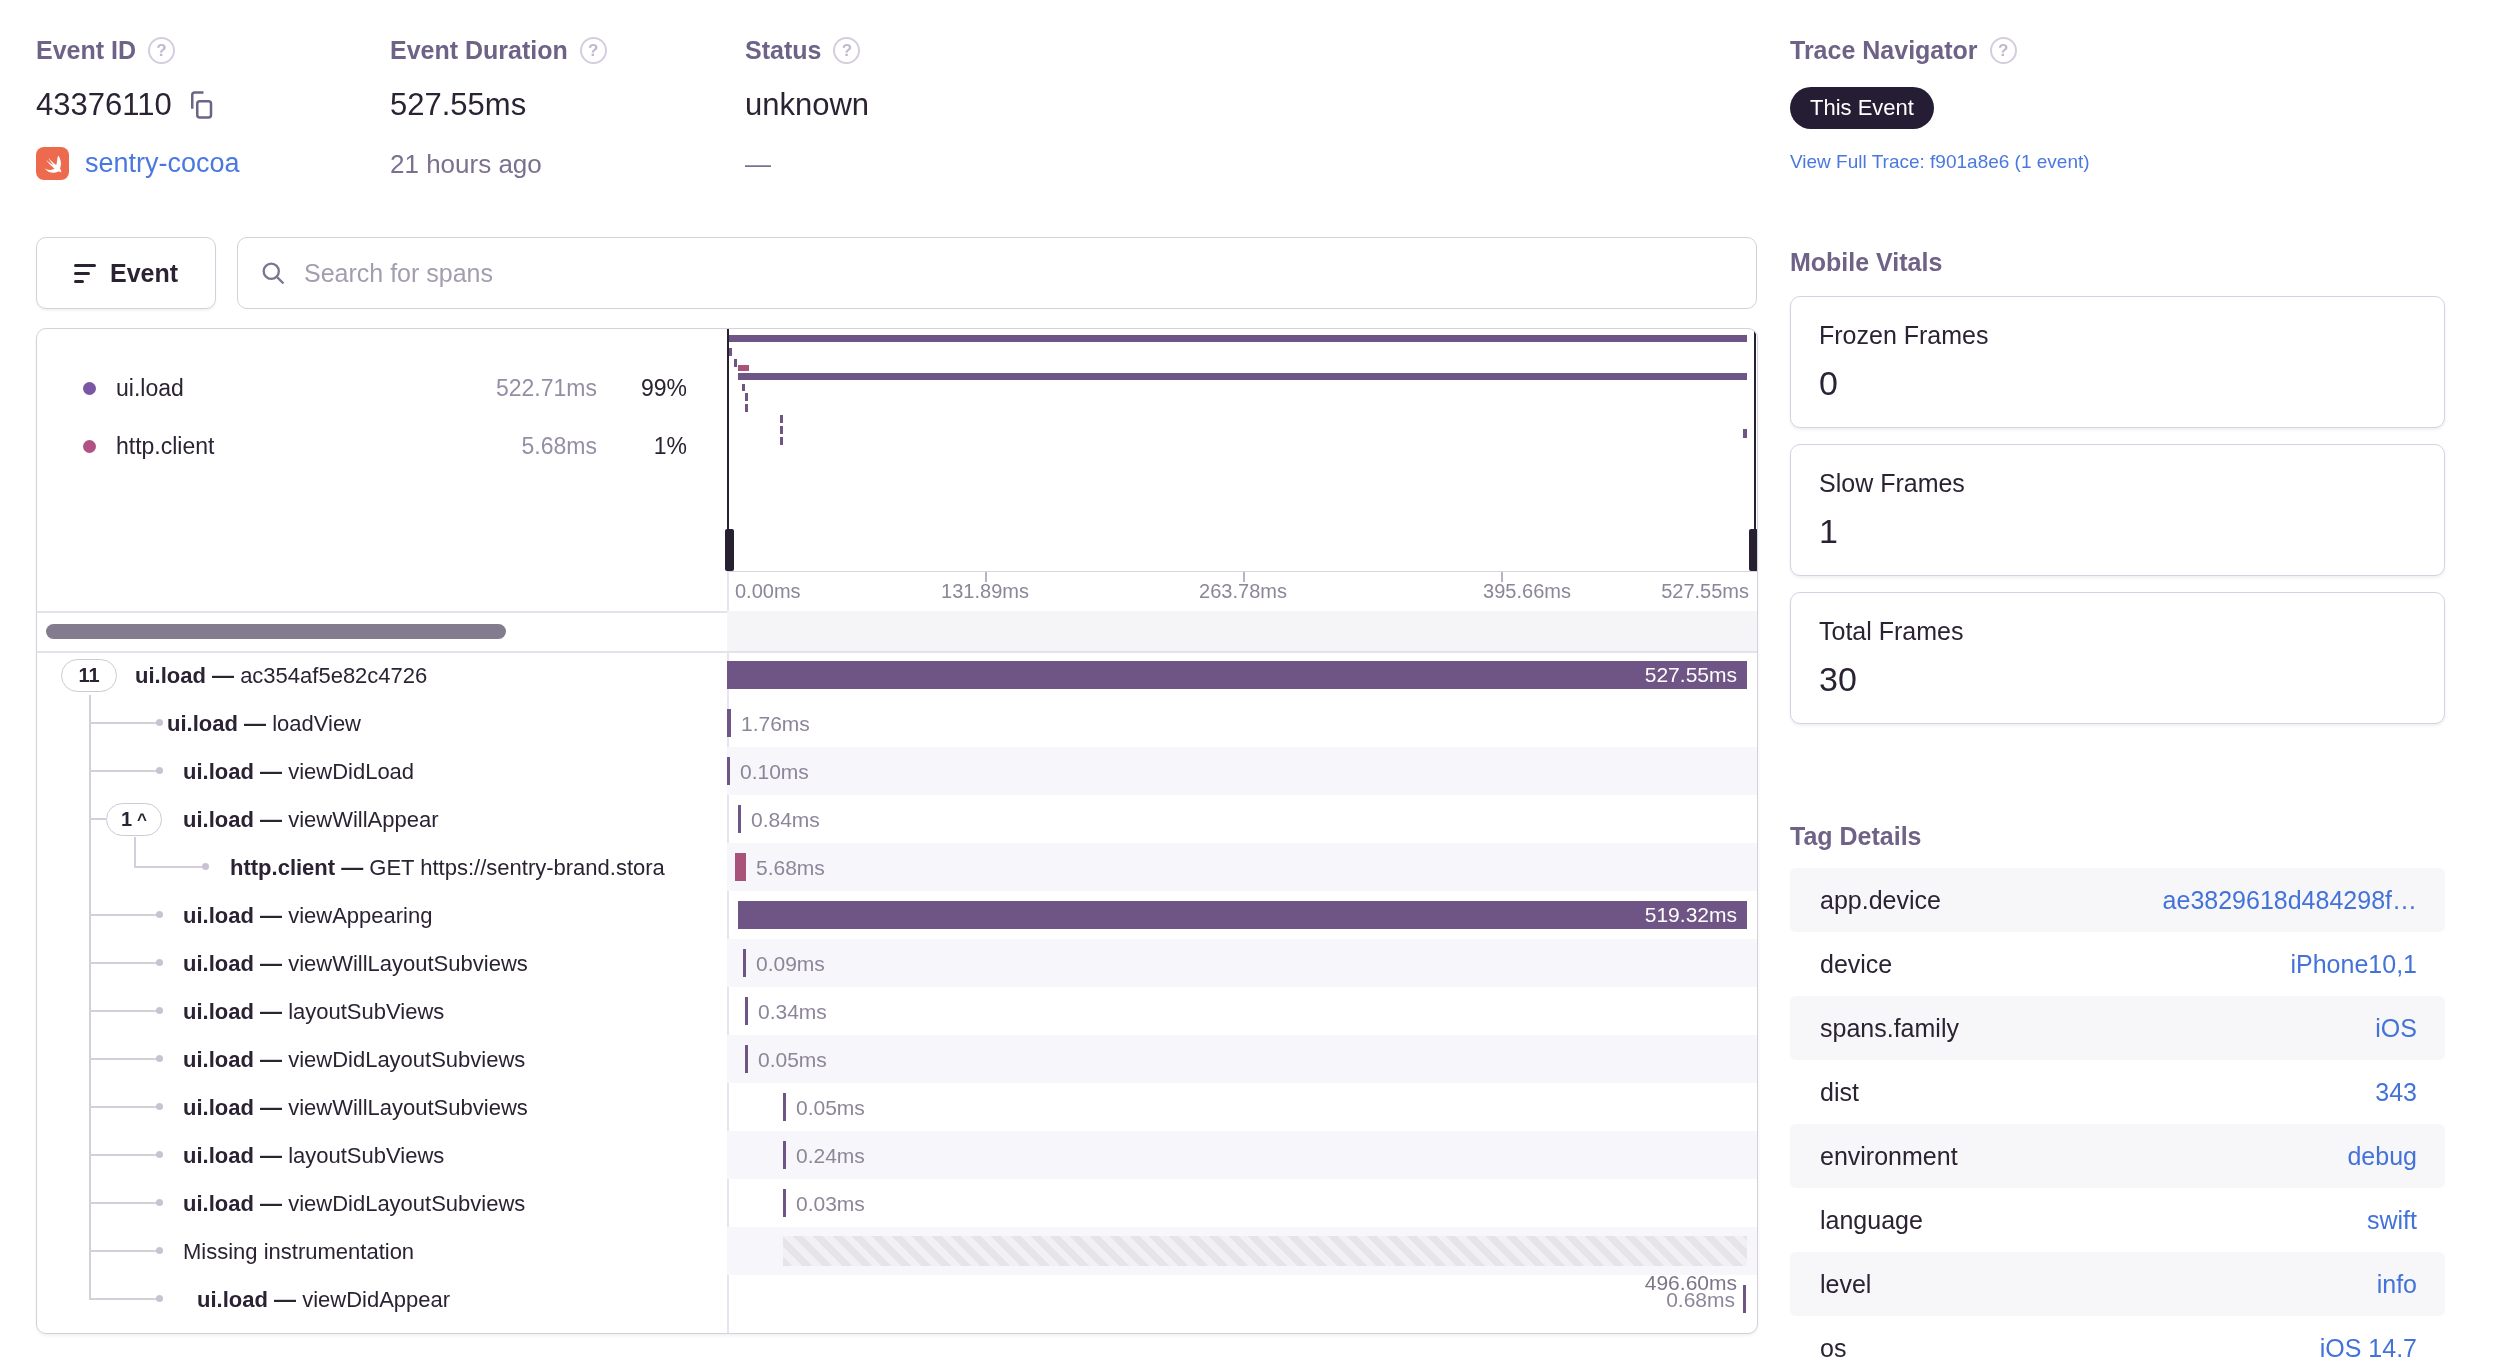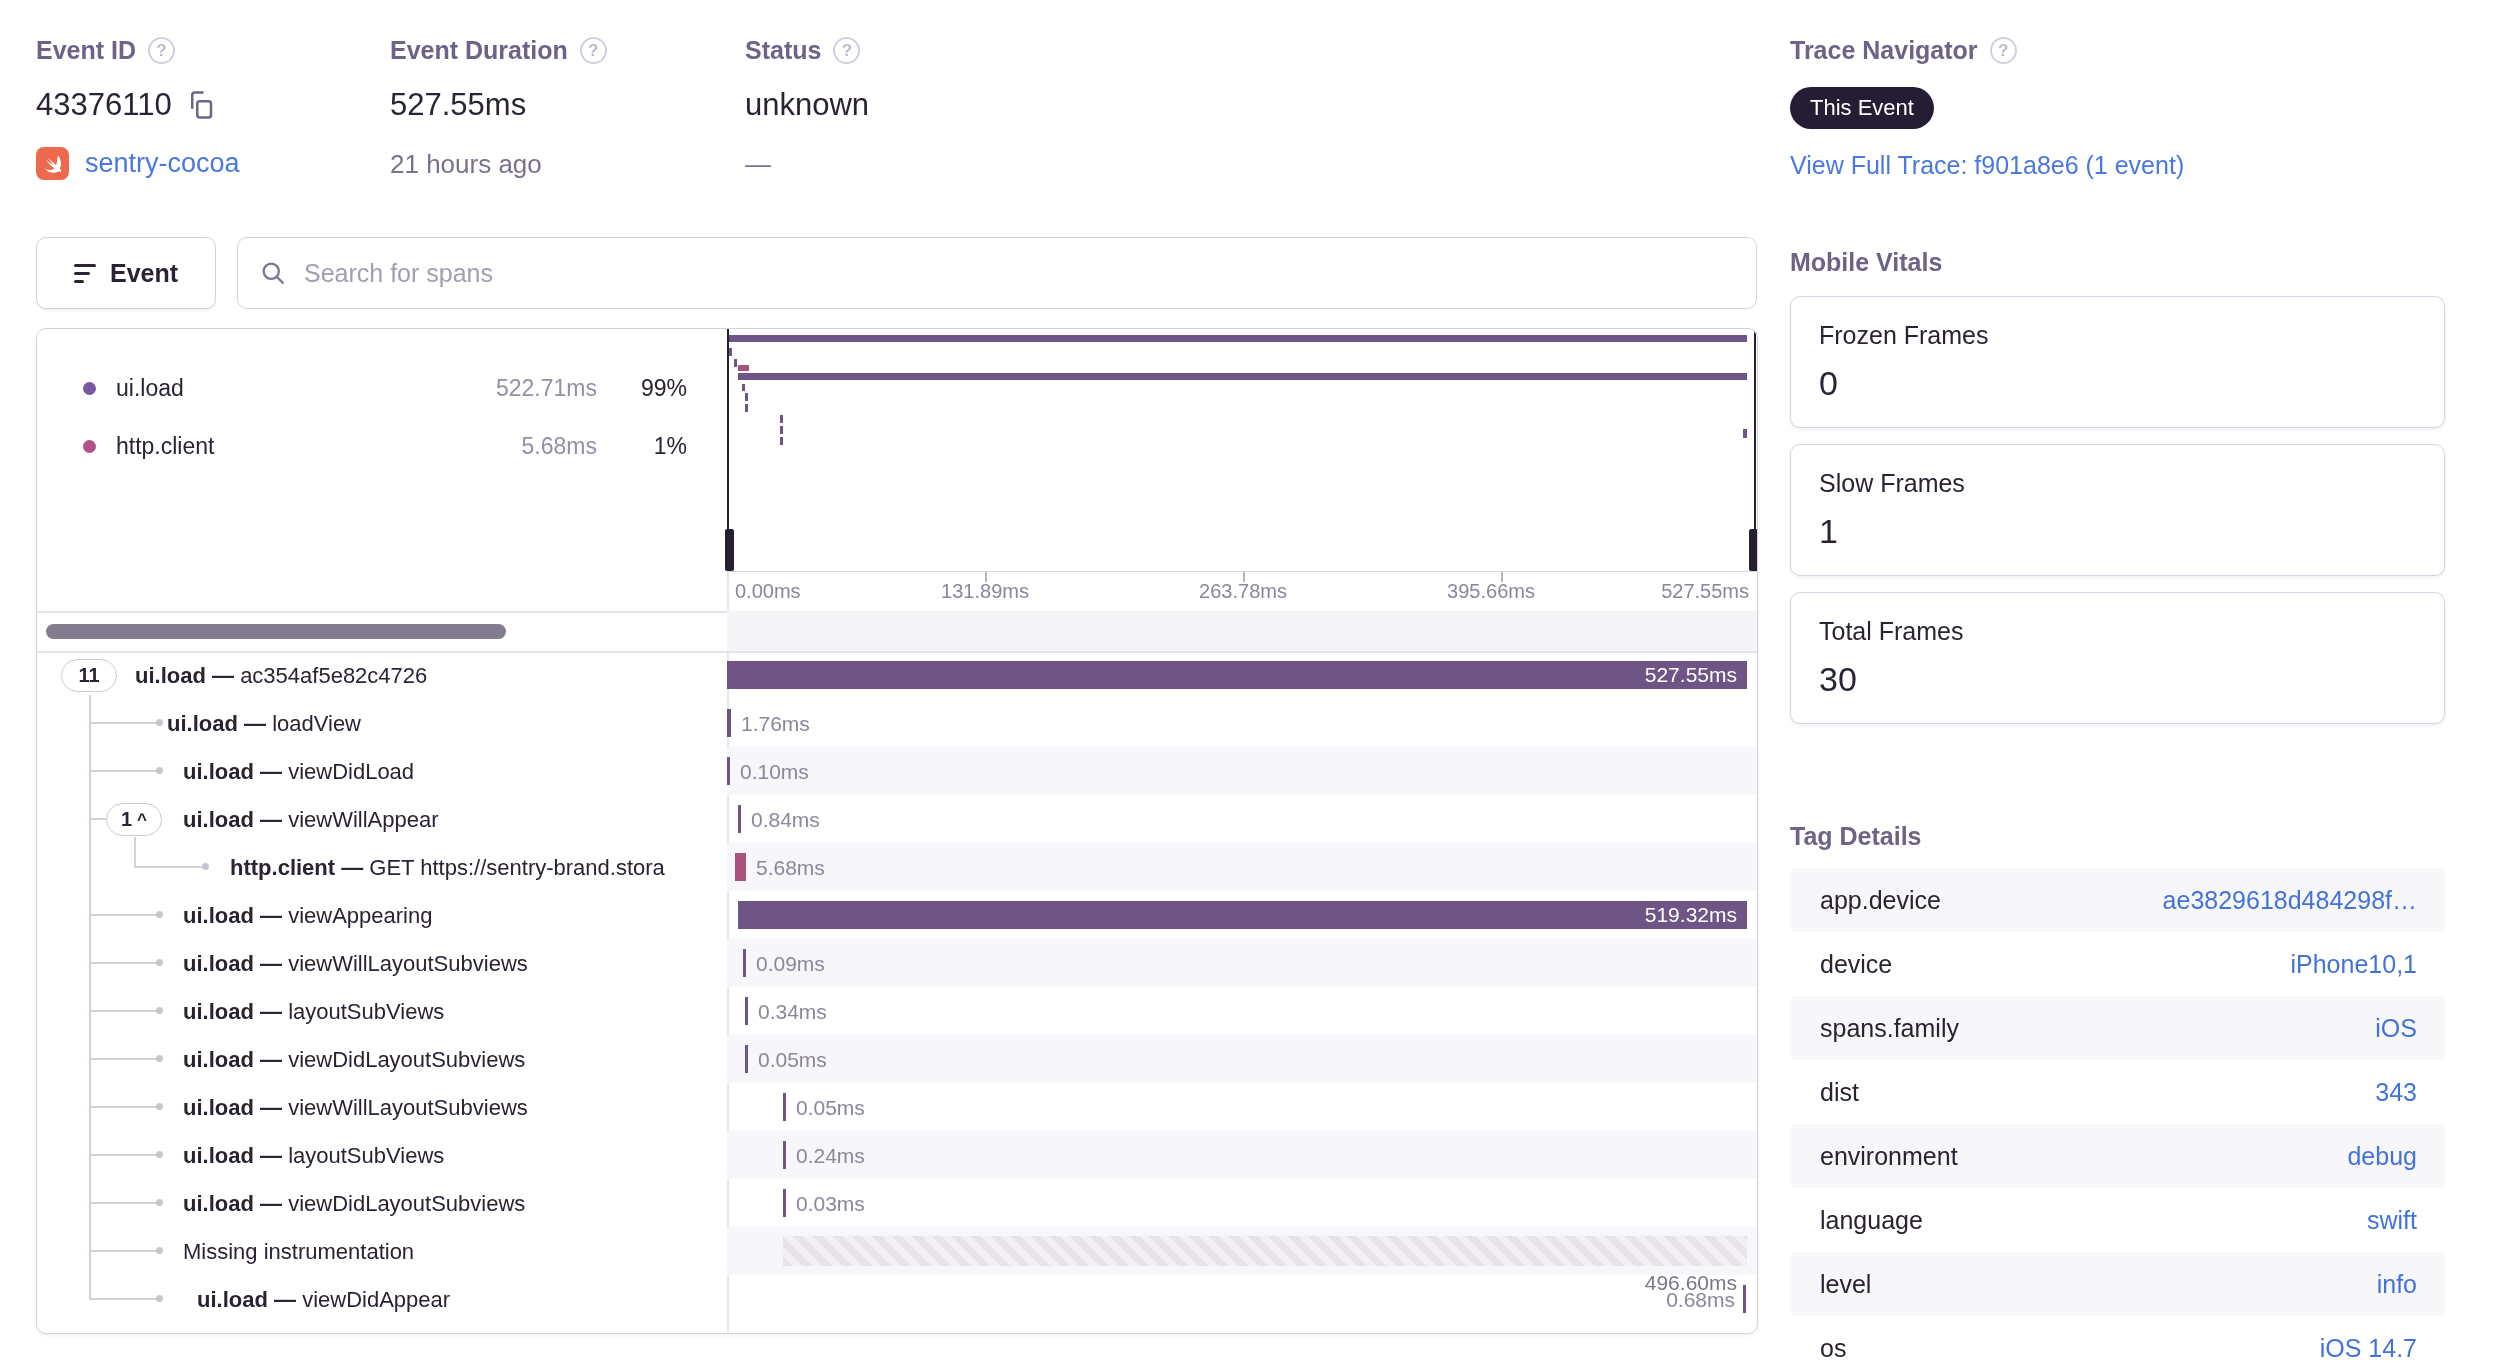--- a/index.html
+++ b/index.html
@@ -11,21 +11,21 @@
   .hlabel { font-size:25px; font-weight:700; color:#6e6287; display:flex; align-items:center; gap:12px; }
   .qicon { width:27px; height:27px; border:2px solid #d4cdde; border-radius:50%;
            color:#c0b8cd; font-size:17px; font-weight:700; display:flex; align-items:center; justify-content:center; }
   .hvalue { font-size:31px; color:#2b2233; display:flex; align-items:center; gap:14px; }
   .hsub   { font-size:26px; color:#7b7090; }
   .proj-link { font-size:27px; color:#4a78e0; display:flex; align-items:center; gap:16px; }
   .swift-badge { width:33px; height:33px; border-radius:8px; background:#ee6a4f; display:flex; align-items:center; justify-content:center; }
   .copy-icon svg { display:block; }
   .badge { display:inline-flex; align-items:center; height:42px; padding:0 20px; border-radius:21px;
            background:#251d33; color:#ffffff; font-size:22px; }
-  .tlink { font-size:25px; color:#4a78e0; }
+  .tlink { font-size:19px; color:#4a78e0; }
 
   
   .filter-btn { left:36px; top:237px; width:180px; height:72px; background:#fff; border:1.5px solid #d5cfdc;
                 border-radius:10px; box-shadow:0 2px 2px rgba(43,34,51,.05); display:flex; align-items:center;
                 justify-content:center; gap:14px; font-size:25px; font-weight:700; cursor:pointer; }
   .flt-lines { display:flex; flex-direction:column; gap:5px; align-items:flex-start; }
   .flt-lines i { display:block; height:3px; background:#2b2233; border-radius:2px; }
   .search-wrap { left:237px; top:237px; width:1520px; height:72px; }
   .search-input { width:100%; height:100%; border:1.5px solid #d5cfdc; border-radius:10px; padding:0 0 0 66px;
                   font-size:25px; color:#2b2233; outline:none; font-family:inherit; background:#fff; }
@@ -205,21 +205,21 @@
       <div class="mm-hline" style="left: 1027px;"></div>
       <div class="mm-knob" style="left: 1022px;"></div>
     </div>
 
   <div class="abs axis">
       <div class="axis-label" style="left: 8px;">0.00ms</div>
       <div class="axis-label" style="left: 258px; transform: translateX(-50%);">131.89ms</div>
       <div class="axis-tick" style="left: 258px;"></div>
       <div class="axis-label" style="left: 516px; transform: translateX(-50%);">263.78ms</div>
       <div class="axis-tick" style="left: 516px;"></div>
-      <div class="axis-label" style="left: 764px; transform: translateX(-50%); text-align: right;">395.66ms</div>
+      <div class="axis-label" style="left: 800px; transform: translateX(-50%); text-align: right;">395.66ms</div>
       <div class="axis-tick" style="left: 774px;"></div>
       <div class="axis-label" style="right: 10px;">527.55ms</div>
     </div>
 
   <div class="abs hline" style="top:282px;"></div>
   <div class="abs strip-right"></div>
   <div class="abs scroll-thumb"></div>
   <div class="abs hline" style="top:322px;"></div>
 
   <div class="abs rows">

